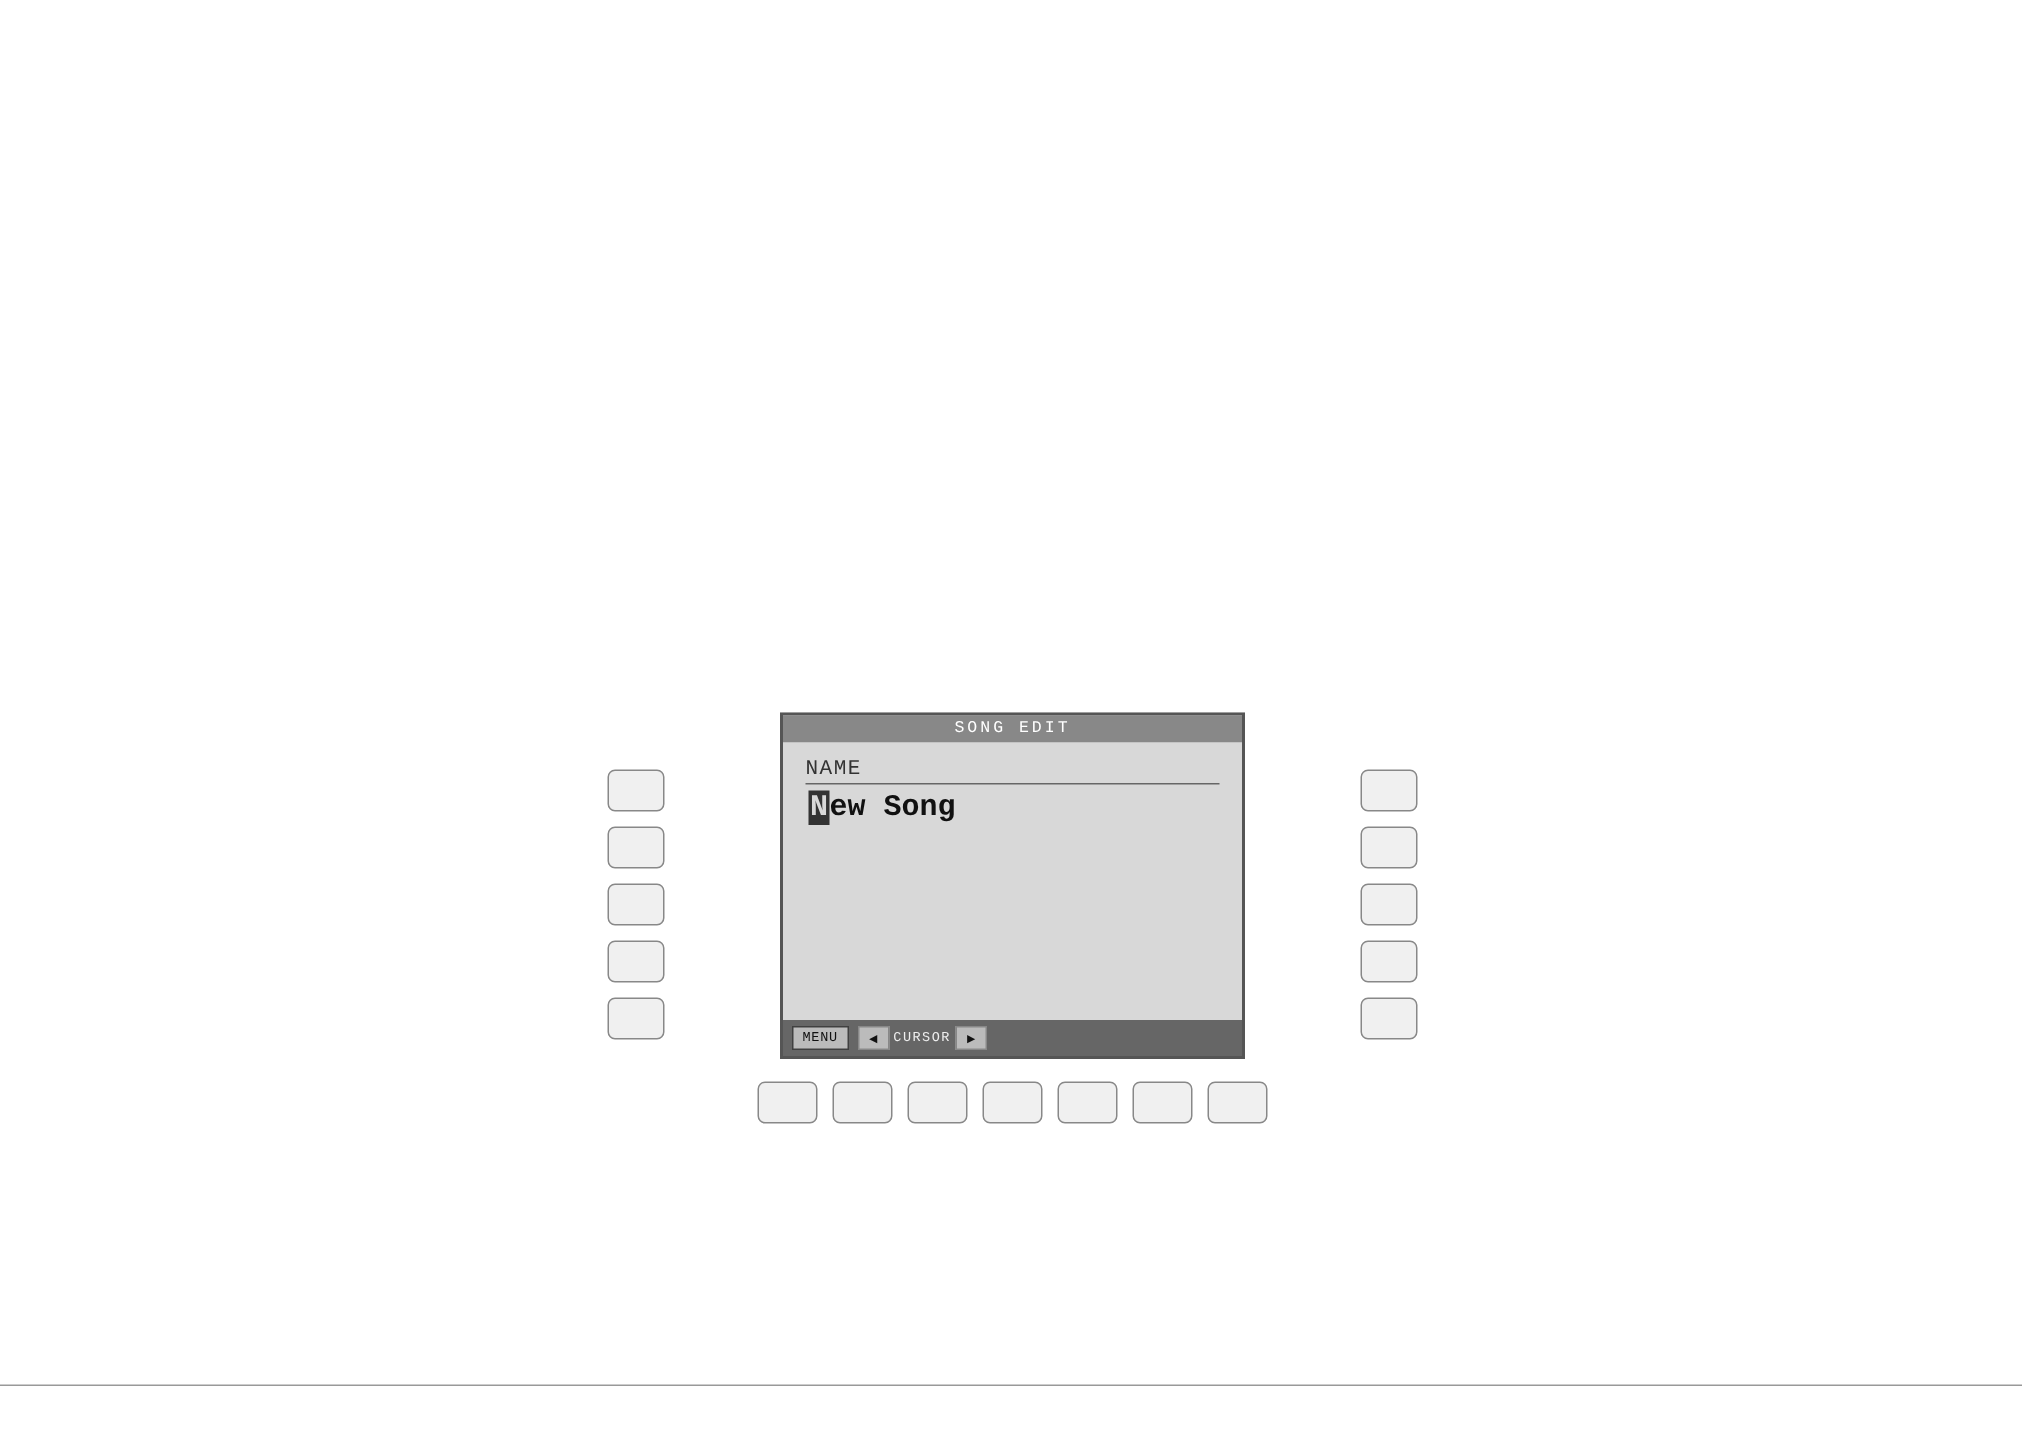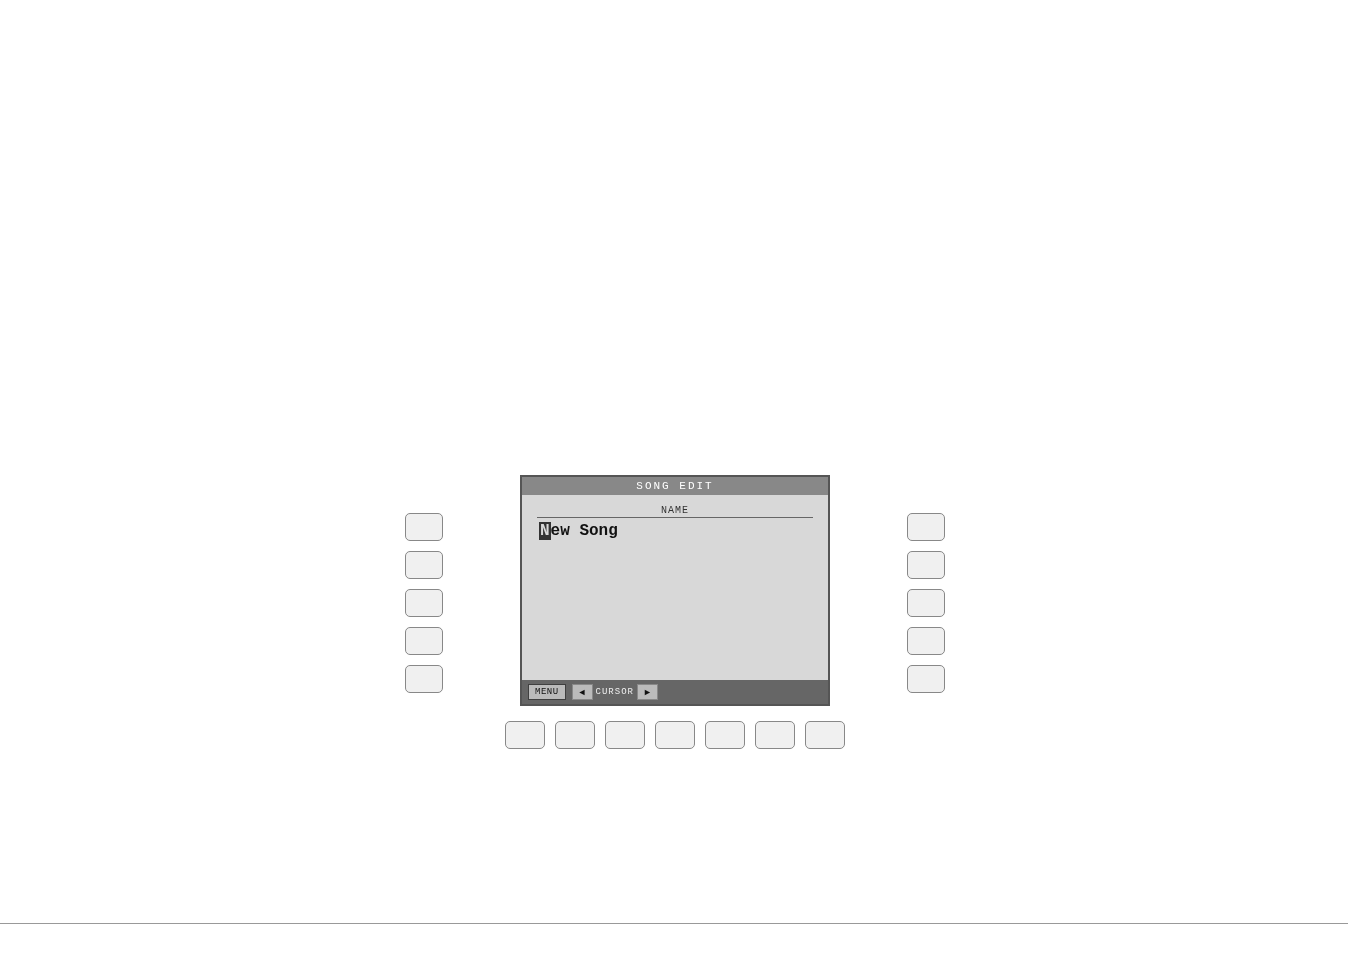--- a/index.html
+++ b/index.html
@@ -86,41 +86,40 @@
       background: #d8d8d8;
       padding: 10px 15px 15px 15px;
       min-height: 185px;
     }
 
     .field-group {
       margin-bottom: 12px;
     }
 
     .field-label {
-      font-size: 10px;
+      font-size: 14px;
       font-family: 'Courier New', monospace;
       letter-spacing: 1px;
       color: #333;
       margin-bottom: 2px;
       border-bottom: 1px solid #666;
       padding-bottom: 1px;
       display: block;
-      text-align: center;
     }
 
     .field-value {
       font-size: 20px;
       font-family: 'Courier New', monospace;
       font-weight: bold;
       color: #111;
       padding: 2px 2px;
     }
 
     .field-value.name-value {
-      font-size: 16px;
+      font-size: 20px;
       position: relative;
       display: inline-block;
     }
 
     .cursor-char {
       display: inline-block;
       background: #333;
       color: #d8d8d8;
       padding: 0 1px;
     }

